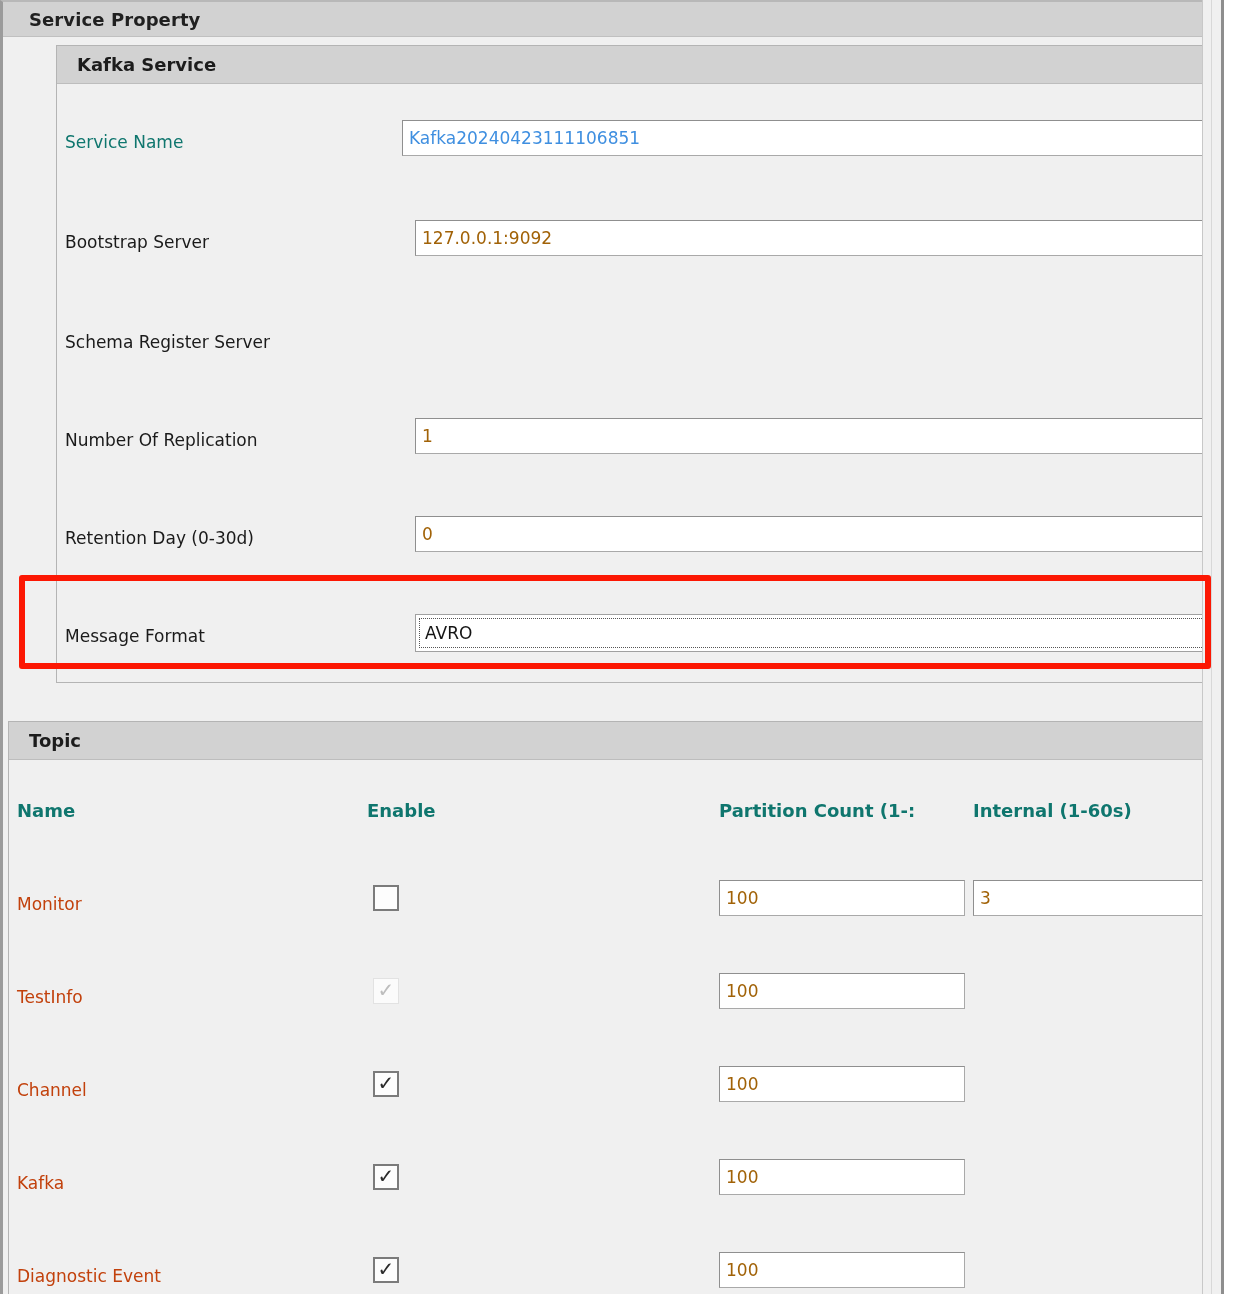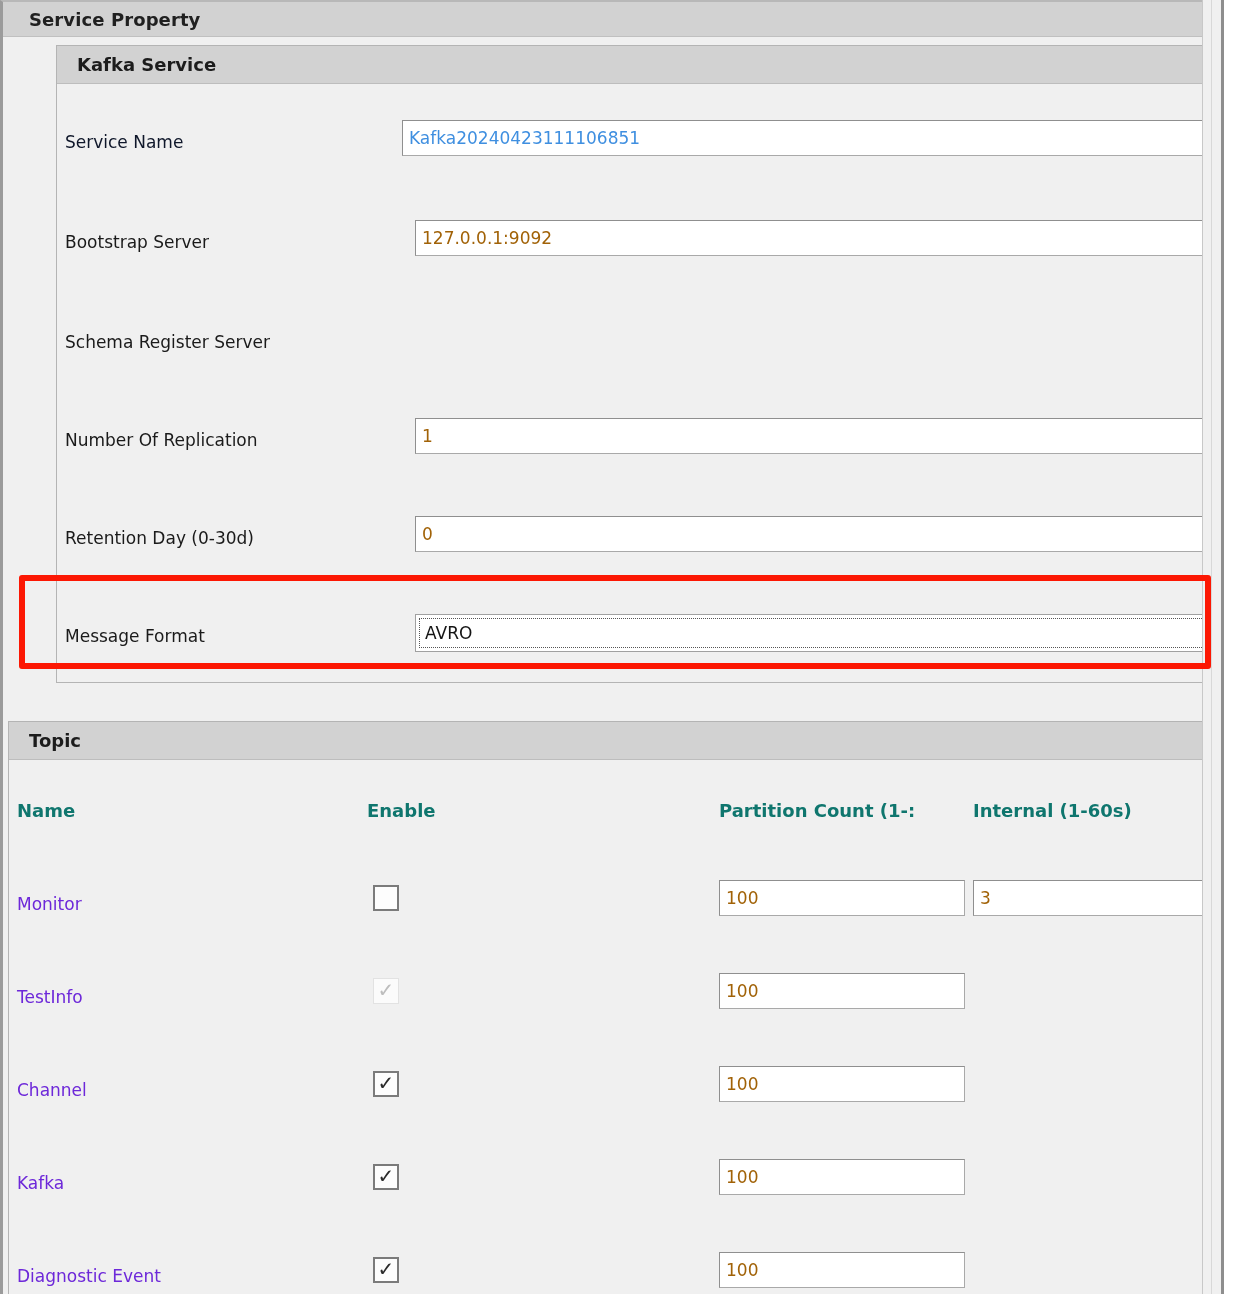--- a/index.html
+++ b/index.html
@@ -113,21 +113,21 @@
     color: #1c1c1c;
   }
   .field-label {
     position: absolute;
     left: 8px;
     font-size: 17px;
     color: #1a1a1a;
     white-space: nowrap;
   }
   .field-label.link {
-    color: #0f172a;
+    color: #0f766e;
   }
 
   .txt {
     position: absolute;
     box-sizing: border-box;
     height: 36px;
     background: #ffffff;
     border: 1px solid #a9a9a9;
     border-top-color: #8f8f8f;
     border-left-color: #8f8f8f;
@@ -194,21 +194,21 @@
     font-weight: bold;
     font-size: 18px;
     color: #0f766e;
     white-space: nowrap;
   }
 
   .cell-name {
     position: absolute;
     left: 8px;
     font-size: 17px;
-    color: #6d28d9;
+    color: #c2410c;
     white-space: nowrap;
   }
 
   .cbox {
     position: absolute;
     width: 26px;
     height: 26px;
     box-sizing: border-box;
     background: #fdfdfd;
     border: 2px solid #7b7b7b;

